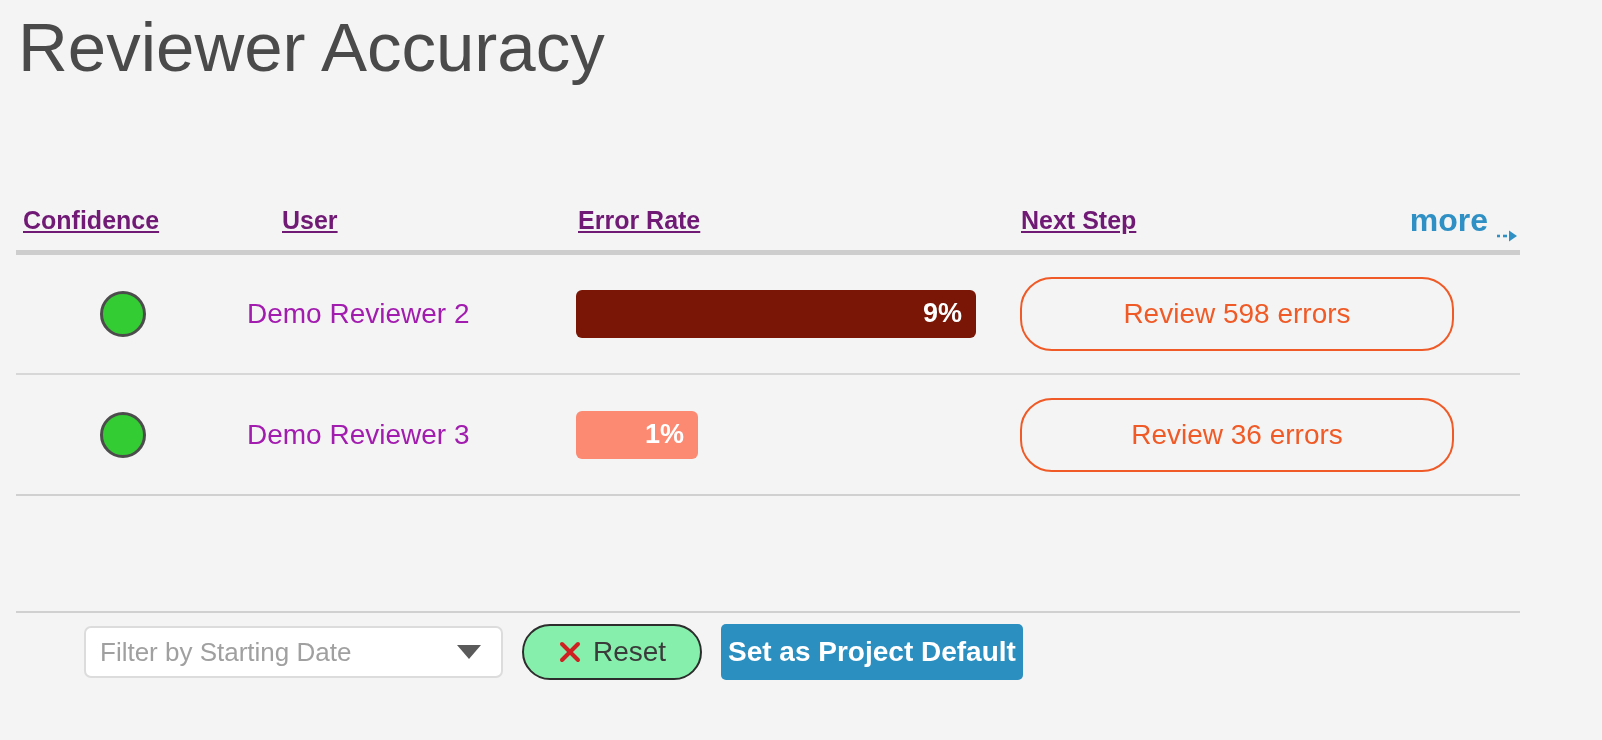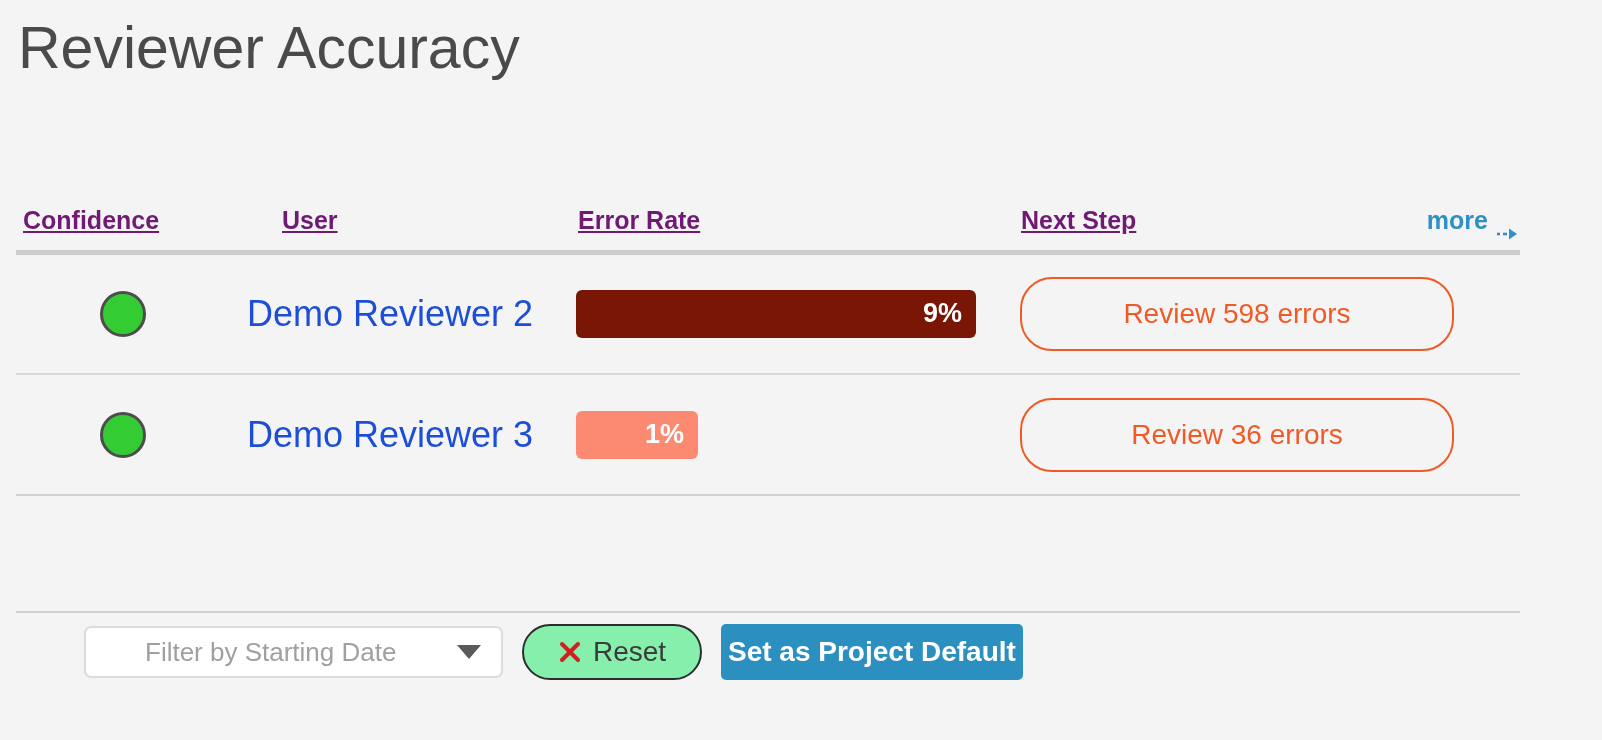--- a/index.html
+++ b/index.html
@@ -18,21 +18,21 @@
   .page {
     position: absolute;
     inset: 0;
   }
 
   
   .page-title {
     position: absolute;
     left: 18px;
     top: 8px;
-    font-size: 59px;
+    font-size: 69px;
     line-height: 80px;
     font-weight: 300;
     color: #4a4a4a;
     letter-spacing: 0px;
     white-space: nowrap;
   }
 
   
   .table {
     position: absolute;
@@ -57,21 +57,21 @@
   }
   .th-confidence { left: 7px; }
   .th-user       { left: 231px; margin-left: 35px; }
   .th-errorrate  { left: 562px; }
   .th-nextstep   { left: 1005px; }
 
   .th-more {
     position: absolute;
     right: 0;
     top: 0;
-    font-size: 25px;
+    font-size: 32px;
     line-height: 48px;
     color: #2e90c4;
     font-weight: 600;
     white-space: nowrap;
     cursor: pointer;
     display: flex;
     align-items: center;
     gap: 8px;
   }
   .more-arrow {
@@ -113,22 +113,22 @@
     height: 46px;
     border-radius: 50%;
     background: #33cc33;
     border: 3px solid #4c4c4c;
     box-sizing: border-box;
   }
 
   
   .cell-user { left: 231px; }
   .user-name {
-    font-size: 36px;
-    color: #1d4ed8;
+    font-size: 28px;
+    color: #a21caf;
     font-weight: 400;
     white-space: nowrap;
   }
 
   
   .cell-bar { left: 560px; }
   .bar {
     height: 48px;
     border-radius: 6px;
     display: flex;
@@ -198,21 +198,20 @@
     display: flex;
     align-items: center;
     padding: 0 14px;
     cursor: pointer;
   }
   .select-placeholder {
     font-size: 26px;
     color: #a0a0a0;
     white-space: nowrap;
     flex: 1;
-    margin-left: 45px;
   }
   .select-caret {
     width: 0;
     height: 0;
     border-left: 12px solid transparent;
     border-right: 12px solid transparent;
     border-top: 14px solid #5a5a5a;
     margin-right: 6px;
   }
 

